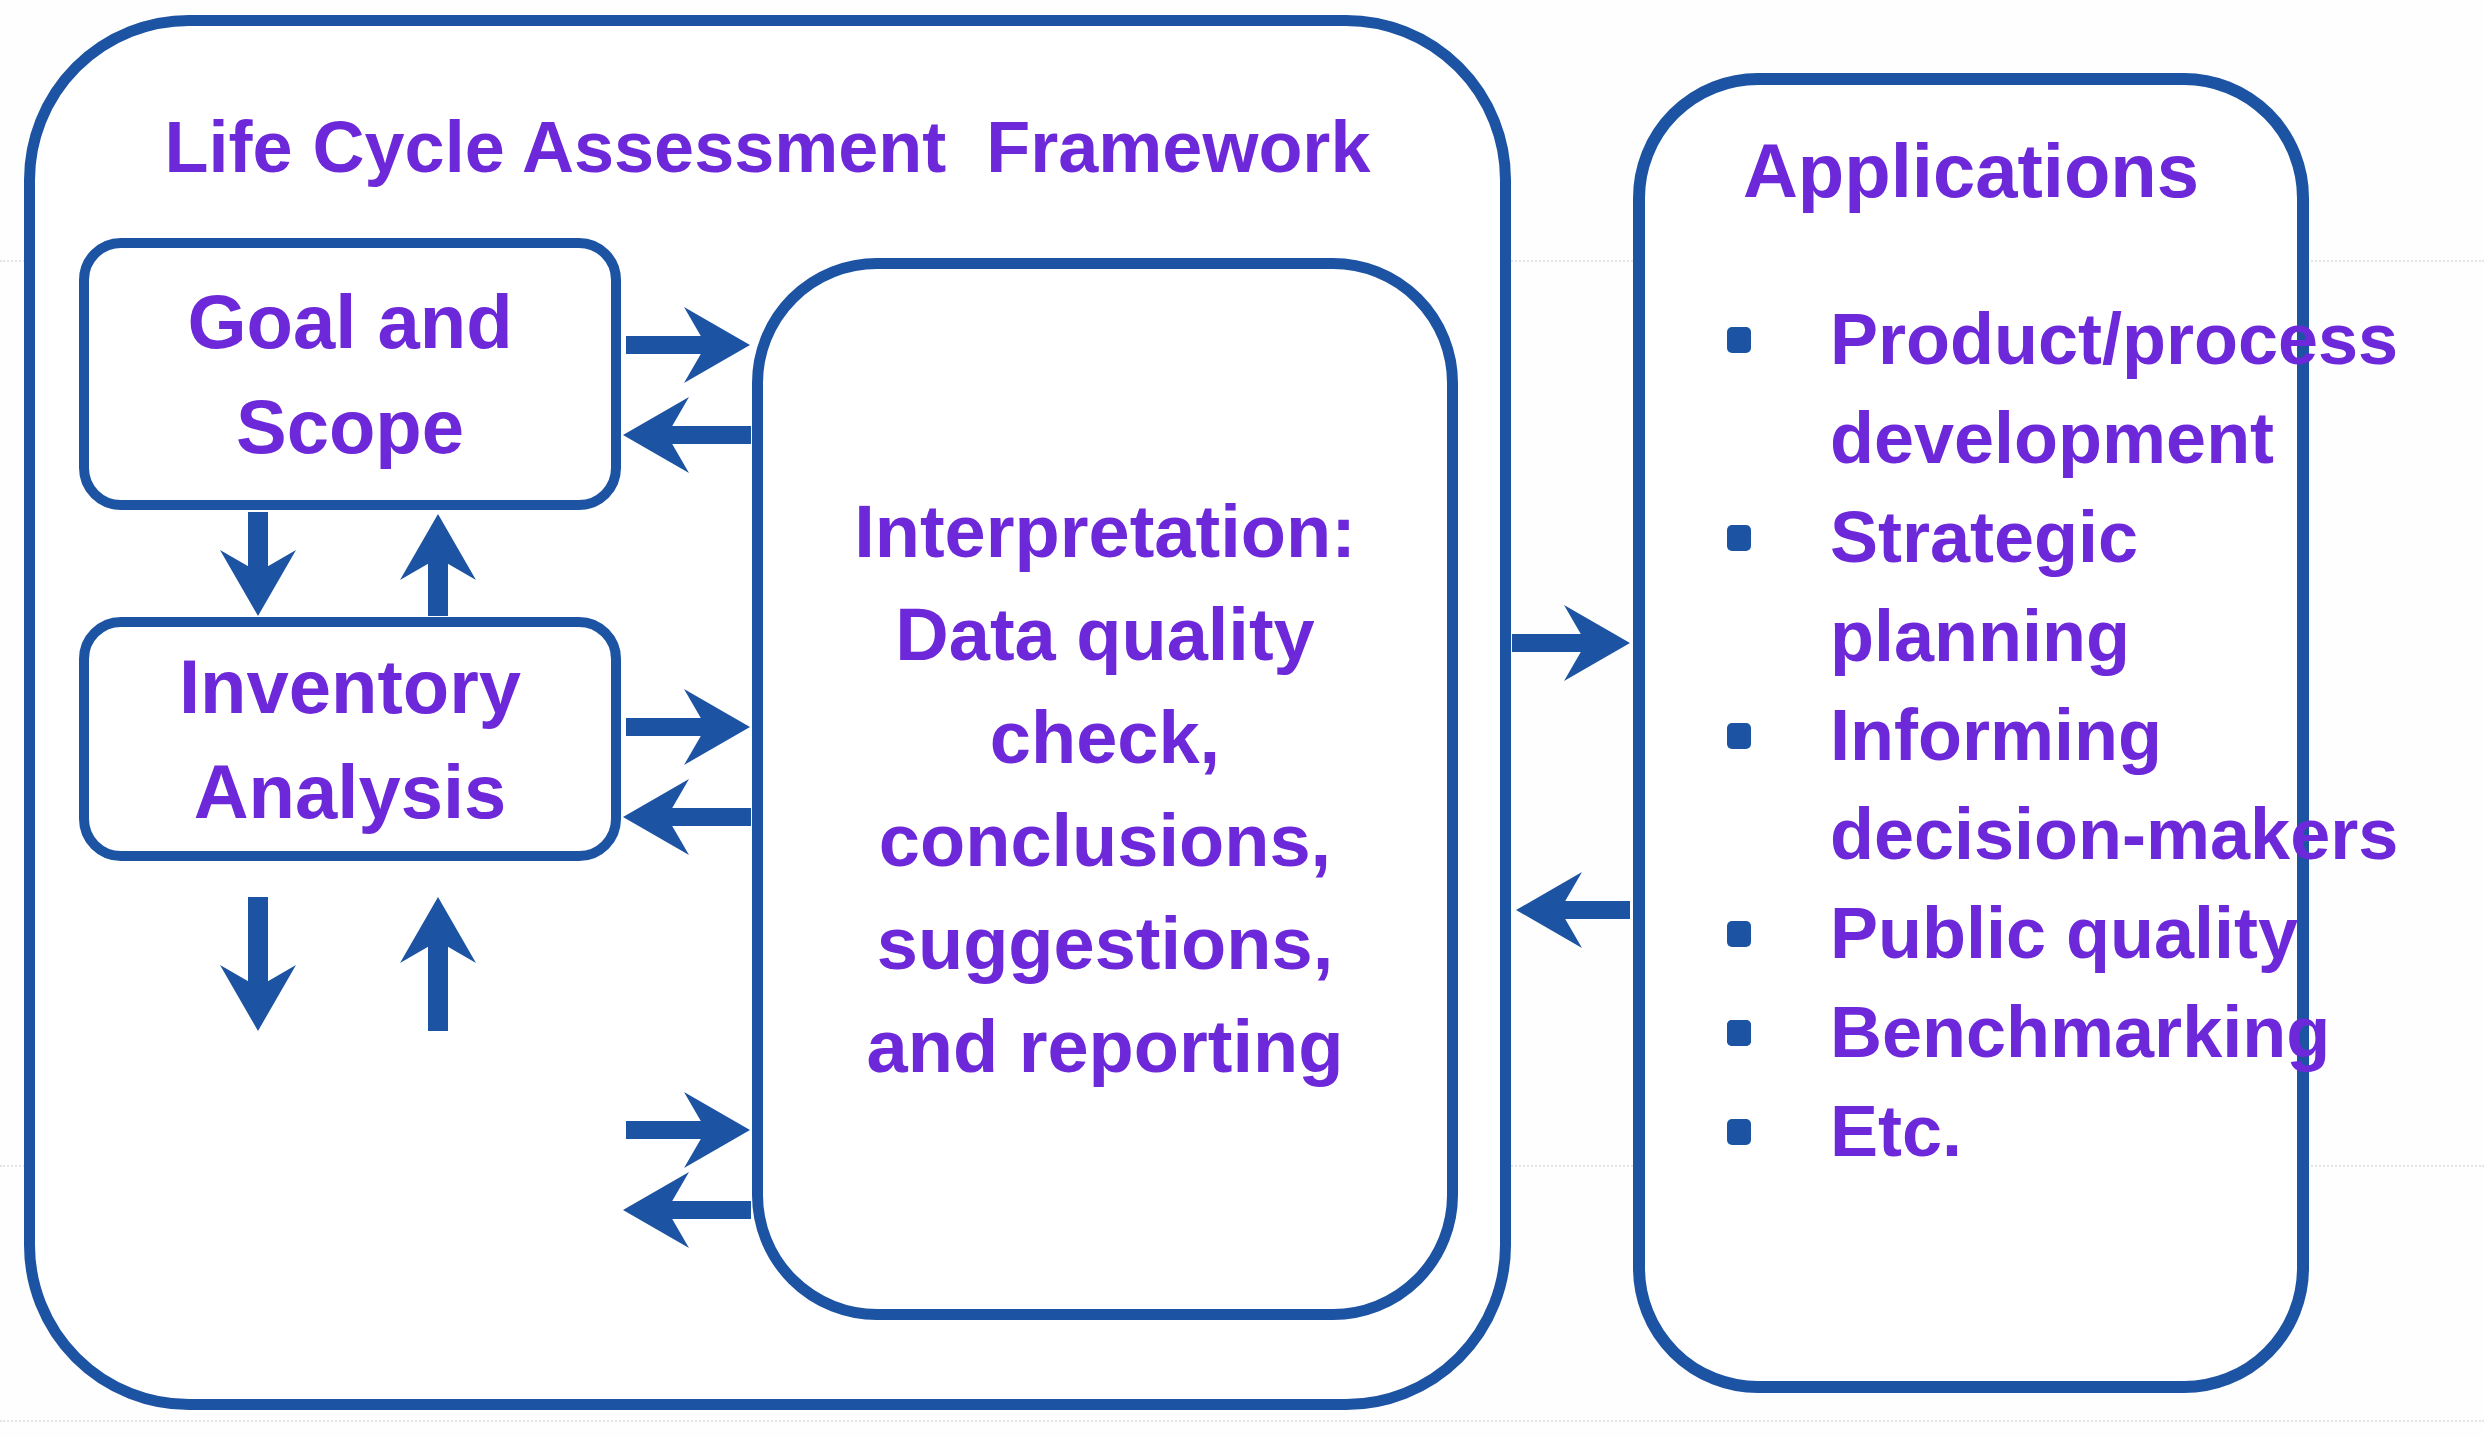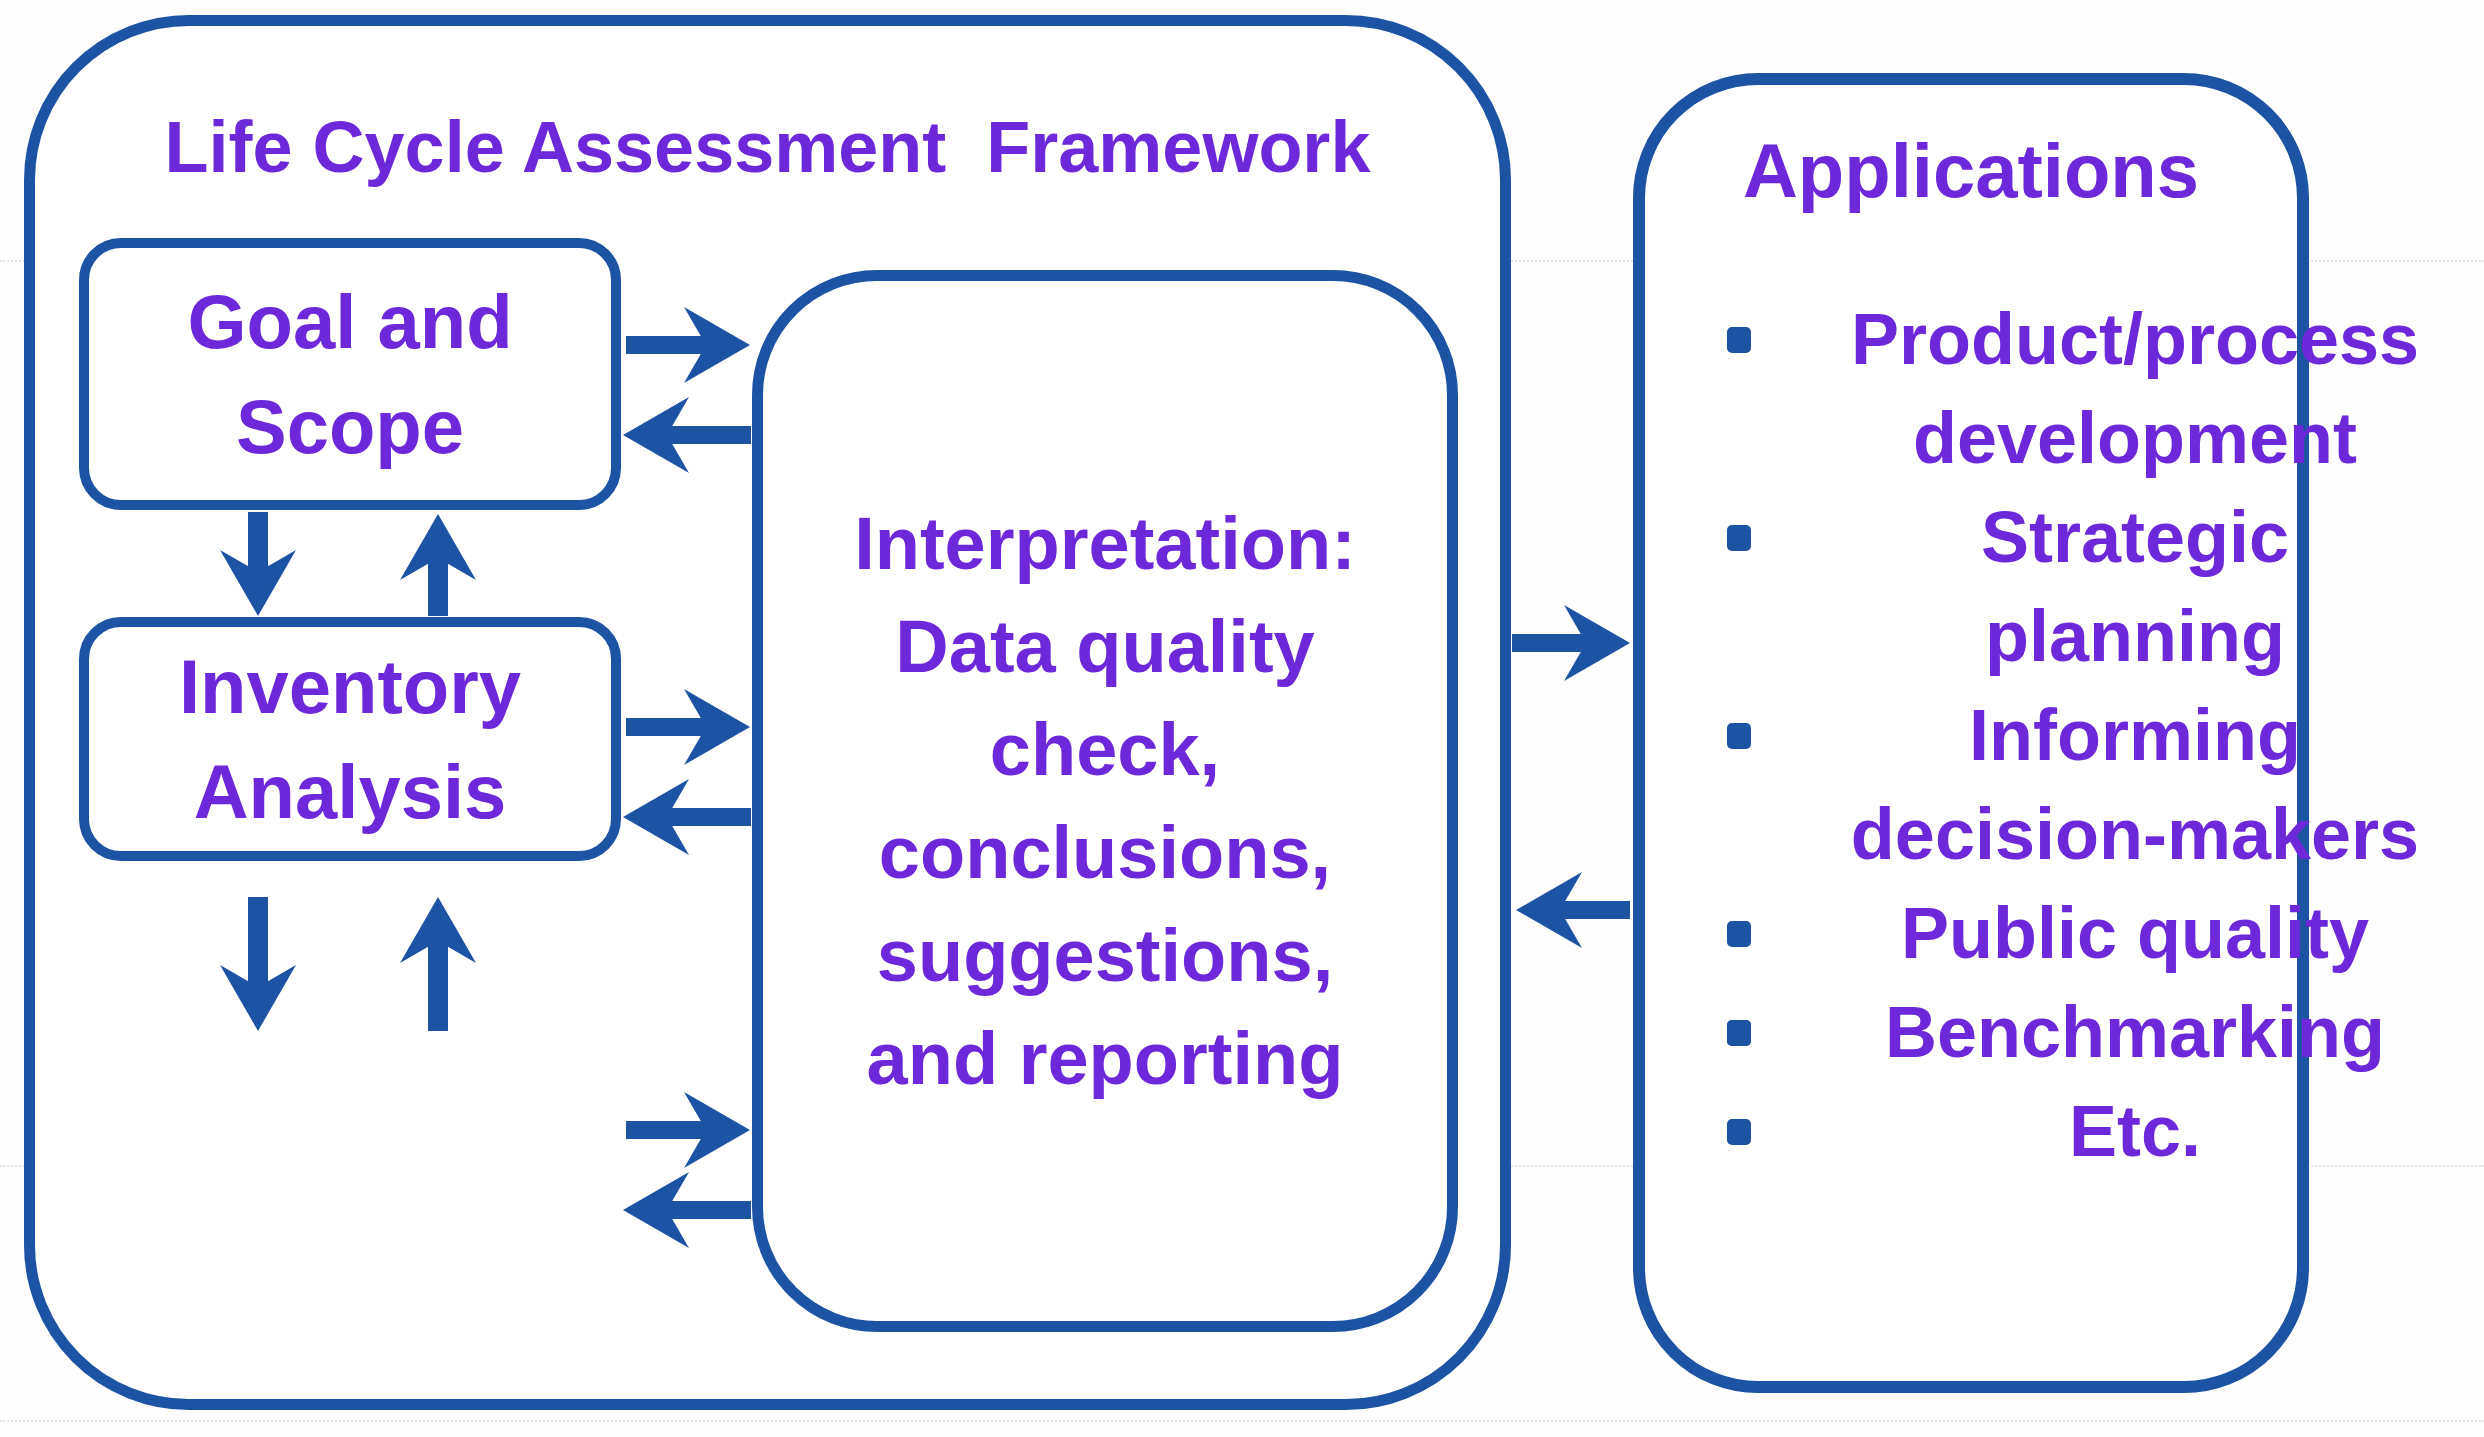--- a/index.html
+++ b/index.html
@@ -25,31 +25,31 @@
     display:flex;align-items:center;justify-content:center;
     text-align:center;font-size:76px;line-height:105px;white-space:pre-line;
   }
   .goal{left:79px;top:238px;width:542px;height:272px;}
   .inventory{left:79px;top:617px;width:542px;height:244px;}
   .impact{left:79px;top:1035px;width:542px;height:282px;}
   .interp{
     left:752px;top:258px;width:706px;height:1062px;
     border:11px solid #1d53a3;border-radius:125px;
     display:flex;align-items:center;justify-content:center;
-    text-align:center;font-size:74px;line-height:103px;white-space:pre-line;margin-top:12px;
+    text-align:center;font-size:74px;line-height:103px;white-space:pre-line;
   }
   .apps{
     left:1633px;top:73px;width:676px;height:1320px;
     border:12px solid #1d53a3;border-radius:125px;
   }
   .apps-title{
     position:absolute;left:0;right:0;top:44px;
     text-align:center;font-size:76px;line-height:1.1;
   }
-  .apps-list{position:absolute;left:80px;top:205px;width:700px;text-align:center;}
+  .apps-list{position:absolute;left:80px;top:205px;width:700px;}
   .app-item{position:relative;padding-left:105px;font-size:72px;line-height:99px;width:610px;}
   .bullet{
     position:absolute;left:2px;top:37px;width:24px;height:26px;
     background:#1d53a3;border-radius:5px;
   }
   svg.arrows{position:absolute;left:0;top:0;pointer-events:none;}
   svg.arrows line{stroke:#1d53a3;}
   svg.arrows path{fill:#1d53a3;}
 </style>
 </head>

